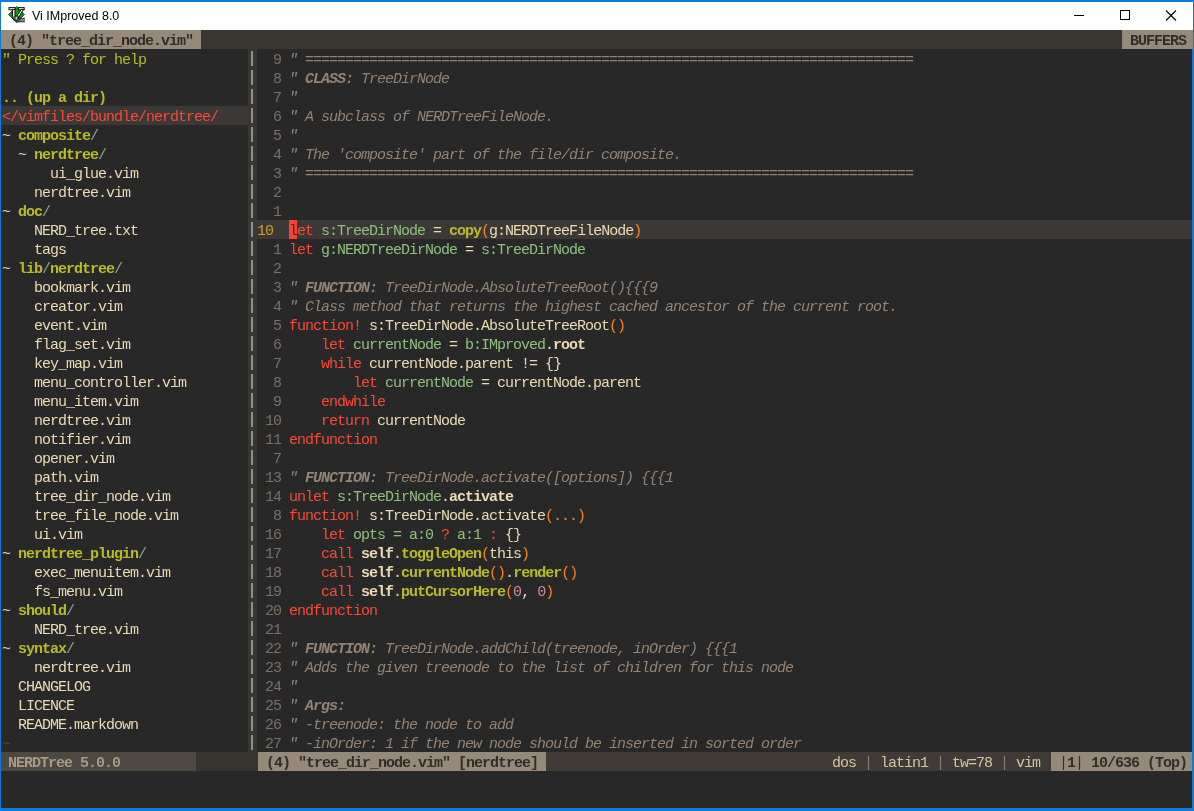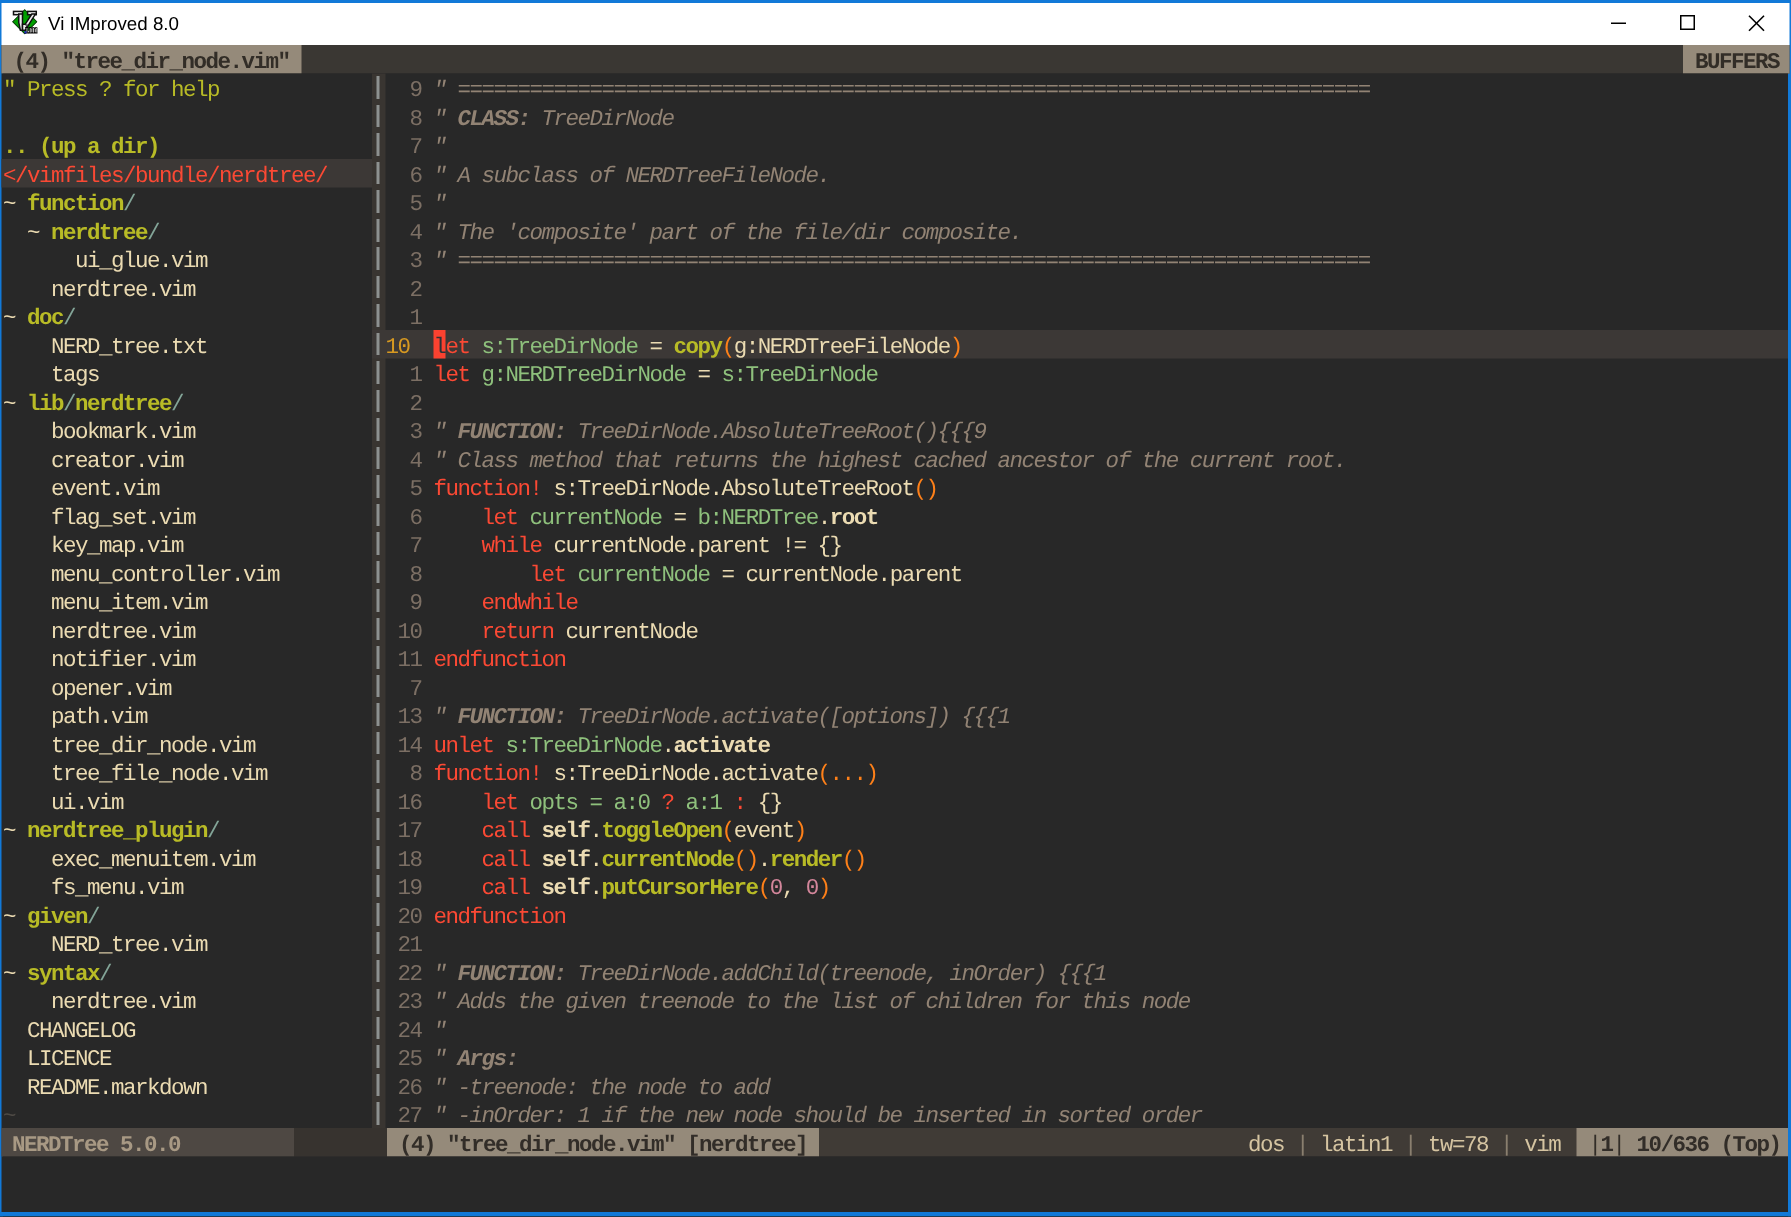--- a/index.html
+++ b/index.html
@@ -53,21 +53,21 @@
 <div class="row" style="left:1130px;top:30px;color:#322d27;font-weight:bold">BUFFERS</div>
 <div class="abs" style="left:1px;top:49px;width:1191px;height:703px;background:#282828"></div>
 <div class="abs" style="left:248px;top:49px;width:9px;height:703px;background:#393531"></div>
 <div class="abs" style="left:1px;top:106px;width:247px;height:19px;background:#3c3836"></div>
 <div class="abs" style="left:248px;top:220px;width:944px;height:19px;background:#3c3836"></div>
 <div class="abs" style="left:289px;top:220px;width:8px;height:19px;background:#fb4230"></div>
 <div class="abs" style="left:251px;top:49px;width:2px;height:703px;background:repeating-linear-gradient(to bottom,transparent 0px,transparent 2px,#8d9190 2px,#8d9190 17px,transparent 17px,transparent 19px)"></div>
 <div class="row" style="left:2px;top:49px"><span class="g">"&nbsp;Press&nbsp;?&nbsp;for&nbsp;help</span></div>
 <div class="row" style="left:2px;top:87px"><span class="gb">..&nbsp;(up&nbsp;a&nbsp;dir)</span></div>
 <div class="row" style="left:2px;top:106px"><span class="red">&lt;/vimfiles/bundle/nerdtree/</span></div>
-<div class="row" style="left:2px;top:125px"><span class="fg">~&nbsp;</span><span class="gb">function</span><span class="bl">/</span></div>
+<div class="row" style="left:2px;top:125px"><span class="fg">~&nbsp;</span><span class="gb">composite</span><span class="bl">/</span></div>
 <div class="row" style="left:2px;top:144px"><span class="fg">&nbsp;&nbsp;~&nbsp;</span><span class="gb">nerdtree</span><span class="bl">/</span></div>
 <div class="row" style="left:2px;top:163px"><span class="fg">&nbsp;&nbsp;&nbsp;&nbsp;&nbsp;&nbsp;ui_glue.vim</span></div>
 <div class="row" style="left:2px;top:182px"><span class="fg">&nbsp;&nbsp;&nbsp;&nbsp;nerdtree.vim</span></div>
 <div class="row" style="left:2px;top:201px"><span class="fg">~&nbsp;</span><span class="gb">doc</span><span class="bl">/</span></div>
 <div class="row" style="left:2px;top:220px"><span class="fg">&nbsp;&nbsp;&nbsp;&nbsp;NERD_tree.txt</span></div>
 <div class="row" style="left:2px;top:239px"><span class="fg">&nbsp;&nbsp;&nbsp;&nbsp;tags</span></div>
 <div class="row" style="left:2px;top:258px"><span class="fg">~&nbsp;</span><span class="gb">lib</span><span class="bl">/</span><span class="gb">nerdtree</span><span class="bl">/</span></div>
 <div class="row" style="left:2px;top:277px"><span class="fg">&nbsp;&nbsp;&nbsp;&nbsp;bookmark.vim</span></div>
 <div class="row" style="left:2px;top:296px"><span class="fg">&nbsp;&nbsp;&nbsp;&nbsp;creator.vim</span></div>
 <div class="row" style="left:2px;top:315px"><span class="fg">&nbsp;&nbsp;&nbsp;&nbsp;event.vim</span></div>
@@ -78,21 +78,21 @@
 <div class="row" style="left:2px;top:410px"><span class="fg">&nbsp;&nbsp;&nbsp;&nbsp;nerdtree.vim</span></div>
 <div class="row" style="left:2px;top:429px"><span class="fg">&nbsp;&nbsp;&nbsp;&nbsp;notifier.vim</span></div>
 <div class="row" style="left:2px;top:448px"><span class="fg">&nbsp;&nbsp;&nbsp;&nbsp;opener.vim</span></div>
 <div class="row" style="left:2px;top:467px"><span class="fg">&nbsp;&nbsp;&nbsp;&nbsp;path.vim</span></div>
 <div class="row" style="left:2px;top:486px"><span class="fg">&nbsp;&nbsp;&nbsp;&nbsp;tree_dir_node.vim</span></div>
 <div class="row" style="left:2px;top:505px"><span class="fg">&nbsp;&nbsp;&nbsp;&nbsp;tree_file_node.vim</span></div>
 <div class="row" style="left:2px;top:524px"><span class="fg">&nbsp;&nbsp;&nbsp;&nbsp;ui.vim</span></div>
 <div class="row" style="left:2px;top:543px"><span class="fg">~&nbsp;</span><span class="gb">nerdtree_plugin</span><span class="bl">/</span></div>
 <div class="row" style="left:2px;top:562px"><span class="fg">&nbsp;&nbsp;&nbsp;&nbsp;exec_menuitem.vim</span></div>
 <div class="row" style="left:2px;top:581px"><span class="fg">&nbsp;&nbsp;&nbsp;&nbsp;fs_menu.vim</span></div>
-<div class="row" style="left:2px;top:600px"><span class="fg">~&nbsp;</span><span class="gb">given</span><span class="bl">/</span></div>
+<div class="row" style="left:2px;top:600px"><span class="fg">~&nbsp;</span><span class="gb">should</span><span class="bl">/</span></div>
 <div class="row" style="left:2px;top:619px"><span class="fg">&nbsp;&nbsp;&nbsp;&nbsp;NERD_tree.vim</span></div>
 <div class="row" style="left:2px;top:638px"><span class="fg">~&nbsp;</span><span class="gb">syntax</span><span class="bl">/</span></div>
 <div class="row" style="left:2px;top:657px"><span class="fg">&nbsp;&nbsp;&nbsp;&nbsp;nerdtree.vim</span></div>
 <div class="row" style="left:2px;top:676px"><span class="fg">&nbsp;&nbsp;CHANGELOG</span></div>
 <div class="row" style="left:2px;top:695px"><span class="fg">&nbsp;&nbsp;LICENCE</span></div>
 <div class="row" style="left:2px;top:714px"><span class="fg">&nbsp;&nbsp;README.markdown</span></div>
 <div class="row" style="left:2px;top:733px"><span class="dim">~</span></div>
 <div class="row num" style="top:49px">9</div>
 <div class="row" style="left:289px;top:49px"><span class="gi">"&nbsp;============================================================================</span></div>
 <div class="row num" style="top:68px">8</div>
@@ -114,42 +114,42 @@
 <div class="row num" style="top:239px">1</div>
 <div class="row" style="left:289px;top:239px"><span class="red">let&nbsp;</span><span class="aq">g:NERDTreeDirNode</span><span class="fg">&nbsp;=&nbsp;</span><span class="aq">s:TreeDirNode</span></div>
 <div class="row num" style="top:258px">2</div>
 <div class="row num" style="top:277px">3</div>
 <div class="row" style="left:289px;top:277px"><span class="gi">"&nbsp;</span><span class="gbi">FUNCTION:&nbsp;</span><span class="gi">TreeDirNode.AbsoluteTreeRoot(){{{9</span></div>
 <div class="row num" style="top:296px">4</div>
 <div class="row" style="left:289px;top:296px"><span class="gi">"&nbsp;Class&nbsp;method&nbsp;that&nbsp;returns&nbsp;the&nbsp;highest&nbsp;cached&nbsp;ancestor&nbsp;of&nbsp;the&nbsp;current&nbsp;root.</span></div>
 <div class="row num" style="top:315px">5</div>
 <div class="row" style="left:289px;top:315px"><span class="red">function!</span><span class="fg">&nbsp;s:TreeDirNode.AbsoluteTreeRoot</span><span class="or">()</span></div>
 <div class="row num" style="top:334px">6</div>
-<div class="row" style="left:289px;top:334px"><span class="fg">&nbsp;&nbsp;&nbsp;&nbsp;</span><span class="red">let&nbsp;</span><span class="aq">currentNode</span><span class="fg">&nbsp;=&nbsp;</span><span class="aq">b:NERDTree</span><span class="fg">.</span><span class="fgb">root</span></div>
+<div class="row" style="left:289px;top:334px"><span class="fg">&nbsp;&nbsp;&nbsp;&nbsp;</span><span class="red">let&nbsp;</span><span class="aq">currentNode</span><span class="fg">&nbsp;=&nbsp;</span><span class="aq">b:IMproved</span><span class="fg">.</span><span class="fgb">root</span></div>
 <div class="row num" style="top:353px">7</div>
 <div class="row" style="left:289px;top:353px"><span class="fg">&nbsp;&nbsp;&nbsp;&nbsp;</span><span class="red">while&nbsp;</span><span class="fg">currentNode.parent&nbsp;!=&nbsp;{}</span></div>
 <div class="row num" style="top:372px">8</div>
 <div class="row" style="left:289px;top:372px"><span class="fg">&nbsp;&nbsp;&nbsp;&nbsp;&nbsp;&nbsp;&nbsp;&nbsp;</span><span class="red">let&nbsp;</span><span class="aq">currentNode</span><span class="fg">&nbsp;=&nbsp;currentNode.parent</span></div>
 <div class="row num" style="top:391px">9</div>
 <div class="row" style="left:289px;top:391px"><span class="fg">&nbsp;&nbsp;&nbsp;&nbsp;</span><span class="red">endwhile</span></div>
 <div class="row num" style="top:410px">10</div>
 <div class="row" style="left:289px;top:410px"><span class="fg">&nbsp;&nbsp;&nbsp;&nbsp;</span><span class="red">return&nbsp;</span><span class="fg">currentNode</span></div>
 <div class="row num" style="top:429px">11</div>
 <div class="row" style="left:289px;top:429px"><span class="red">endfunction</span></div>
 <div class="row num" style="top:448px">7</div>
 <div class="row num" style="top:467px">13</div>
 <div class="row" style="left:289px;top:467px"><span class="gi">"&nbsp;</span><span class="gbi">FUNCTION:&nbsp;</span><span class="gi">TreeDirNode.activate([options])&nbsp;{{{1</span></div>
 <div class="row num" style="top:486px">14</div>
 <div class="row" style="left:289px;top:486px"><span class="red">unlet&nbsp;</span><span class="aq">s:TreeDirNode</span><span class="fg">.</span><span class="fgb">activate</span></div>
 <div class="row num" style="top:505px">8</div>
 <div class="row" style="left:289px;top:505px"><span class="red">function!</span><span class="fg">&nbsp;s:TreeDirNode.activate</span><span class="or">(...)</span></div>
 <div class="row num" style="top:524px">16</div>
 <div class="row" style="left:289px;top:524px"><span class="fg">&nbsp;&nbsp;&nbsp;&nbsp;</span><span class="red">let&nbsp;</span><span class="aq">opts&nbsp;=&nbsp;a:0</span><span class="red">&nbsp;?&nbsp;</span><span class="aq">a:1</span><span class="red">&nbsp;:&nbsp;</span><span class="fg">{}</span></div>
 <div class="row num" style="top:543px">17</div>
-<div class="row" style="left:289px;top:543px"><span class="fg">&nbsp;&nbsp;&nbsp;&nbsp;</span><span class="red">call&nbsp;</span><span class="fgb">self</span><span class="fg">.</span><span class="grb">toggleOpen</span><span class="or">(</span><span class="fg">event</span><span class="or">)</span></div>
+<div class="row" style="left:289px;top:543px"><span class="fg">&nbsp;&nbsp;&nbsp;&nbsp;</span><span class="red">call&nbsp;</span><span class="fgb">self</span><span class="fg">.</span><span class="grb">toggleOpen</span><span class="or">(</span><span class="fg">this</span><span class="or">)</span></div>
 <div class="row num" style="top:562px">18</div>
 <div class="row" style="left:289px;top:562px"><span class="fg">&nbsp;&nbsp;&nbsp;&nbsp;</span><span class="red">call&nbsp;</span><span class="fgb">self</span><span class="fg">.</span><span class="grb">currentNode</span><span class="or">()</span><span class="fg">.</span><span class="grb">render</span><span class="or">()</span></div>
 <div class="row num" style="top:581px">19</div>
 <div class="row" style="left:289px;top:581px"><span class="fg">&nbsp;&nbsp;&nbsp;&nbsp;</span><span class="red">call&nbsp;</span><span class="fgb">self</span><span class="fg">.</span><span class="grb">putCursorHere</span><span class="or">(</span><span class="pu">0</span><span class="fg">,&nbsp;</span><span class="pu">0</span><span class="or">)</span></div>
 <div class="row num" style="top:600px">20</div>
 <div class="row" style="left:289px;top:600px"><span class="red">endfunction</span></div>
 <div class="row num" style="top:619px">21</div>
 <div class="row num" style="top:638px">22</div>
 <div class="row" style="left:289px;top:638px"><span class="gi">"&nbsp;</span><span class="gbi">FUNCTION:&nbsp;</span><span class="gi">TreeDirNode.addChild(treenode,&nbsp;inOrder)&nbsp;{{{1</span></div>
 <div class="row num" style="top:657px">23</div>

